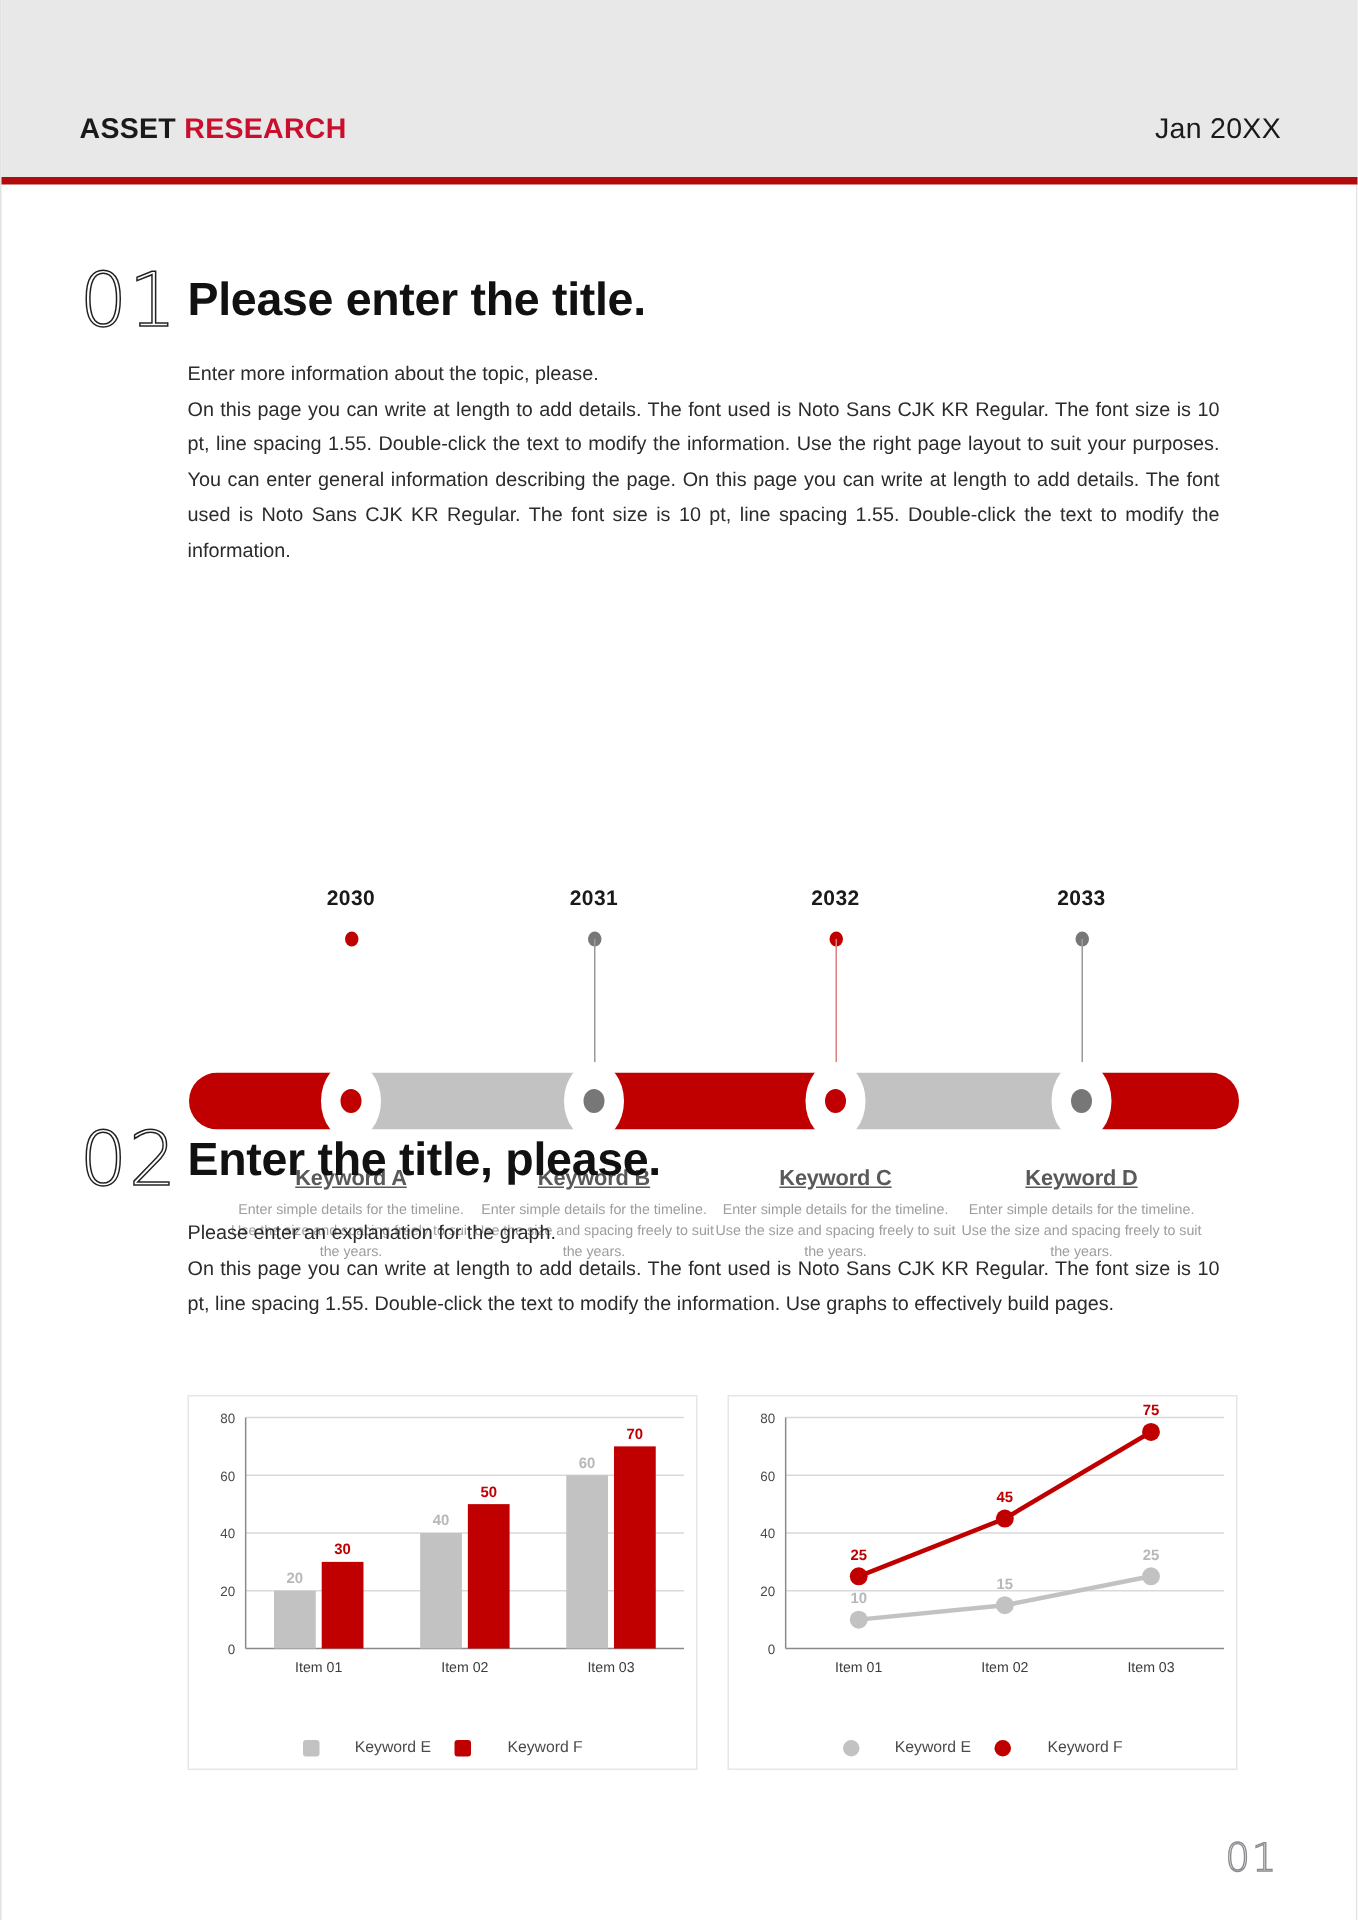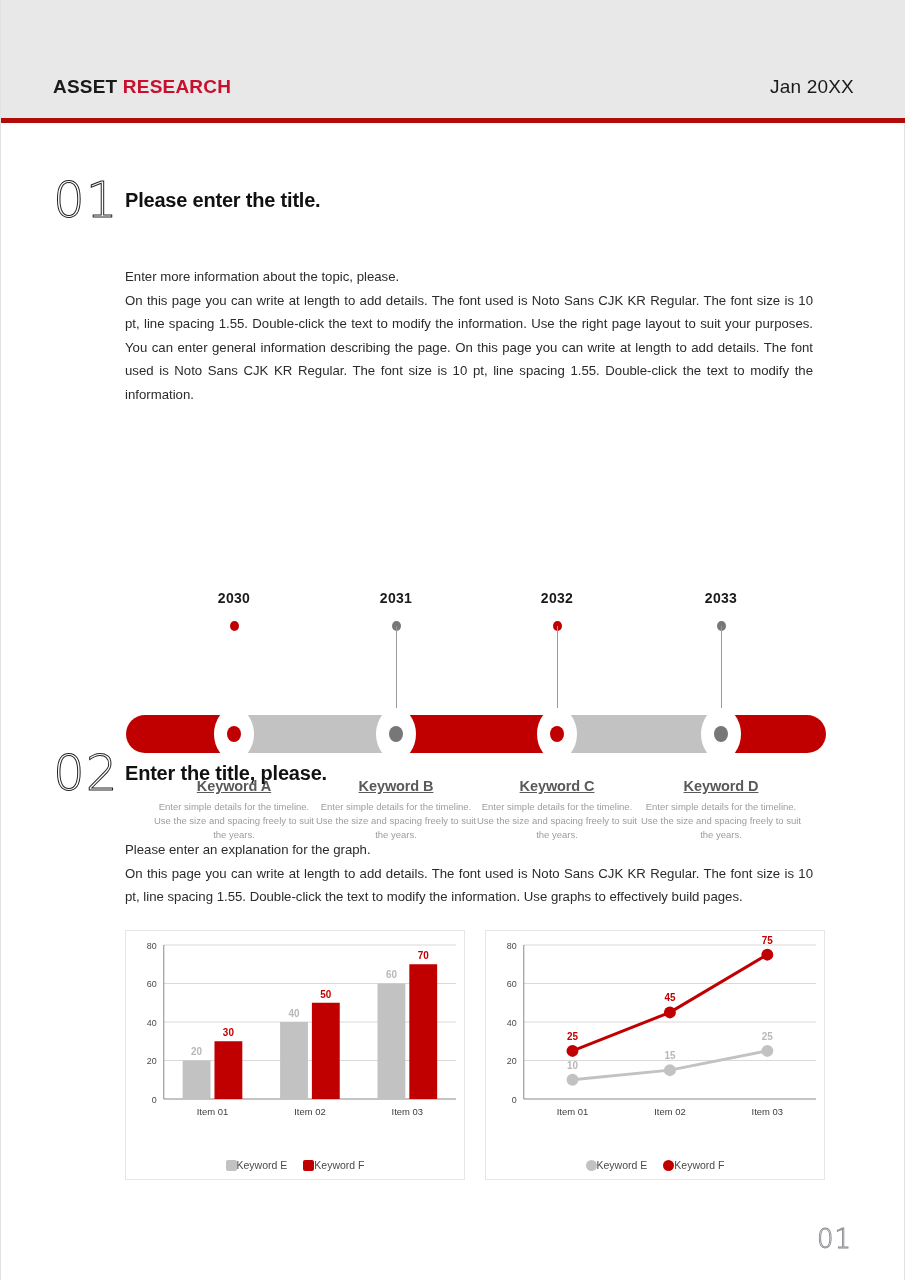--- a/index.html
+++ b/index.html
@@ -74,38 +74,38 @@
     font-size: 50px;
     font-weight: 300;
     line-height: 1;
     color: #ffffff;
     -webkit-text-stroke: 1px #231f20;
     letter-spacing: 1px;
     width: 72px;
     font-family: "DejaVu Sans", sans-serif;
   }
   .section-title {
-    font-size: 20px;
+    font-size: 31px;
     font-weight: bold;
     color: #111111;
     letter-spacing: -0.2px;
   }
 
   .section-body {
     position: absolute;
     left: 124px;
     width: 688px;
     font-size: 13.2px;
     line-height: 1.78;
     color: #2b2b2b;
     text-align: justify;
   }
   #body-01 { top: 62px; }
   #body-02 { top: 62px; }
-  .lead-line { display: block; text-align: left; margin-top: 28px; }
+  .lead-line { display: block; text-align: left; }
 
   
   .timeline {
     position: absolute;
     top: 415px;
     left: 0;
     width: 905px;
     height: 280px;
   }
   .tl-track {
@@ -210,21 +210,21 @@
 
   .chart-legend {
     position: absolute;
     bottom: 8px;
     left: 0; right: 0;
     display: flex;
     justify-content: center;
     gap: 16px;
     align-items: center;
   }
-  .legend-item { display: flex; align-items: center; gap: 0; justify-content: flex-end; }
+  .legend-item { display: flex; align-items: center; gap: 24px; justify-content: flex-end; }
   .legend-swatch-square { width: 11px; height: 11px; border-radius: 2px; }
   .legend-swatch-circle { width: 11px; height: 11px; border-radius: 50%; }
   .legend-label { font-size: 10.5px; color: #4a4a4a; }
 
   
   .footer-page {
     position: absolute;
     right: 52px;
     bottom: 26px;
     font-size: 26px;

